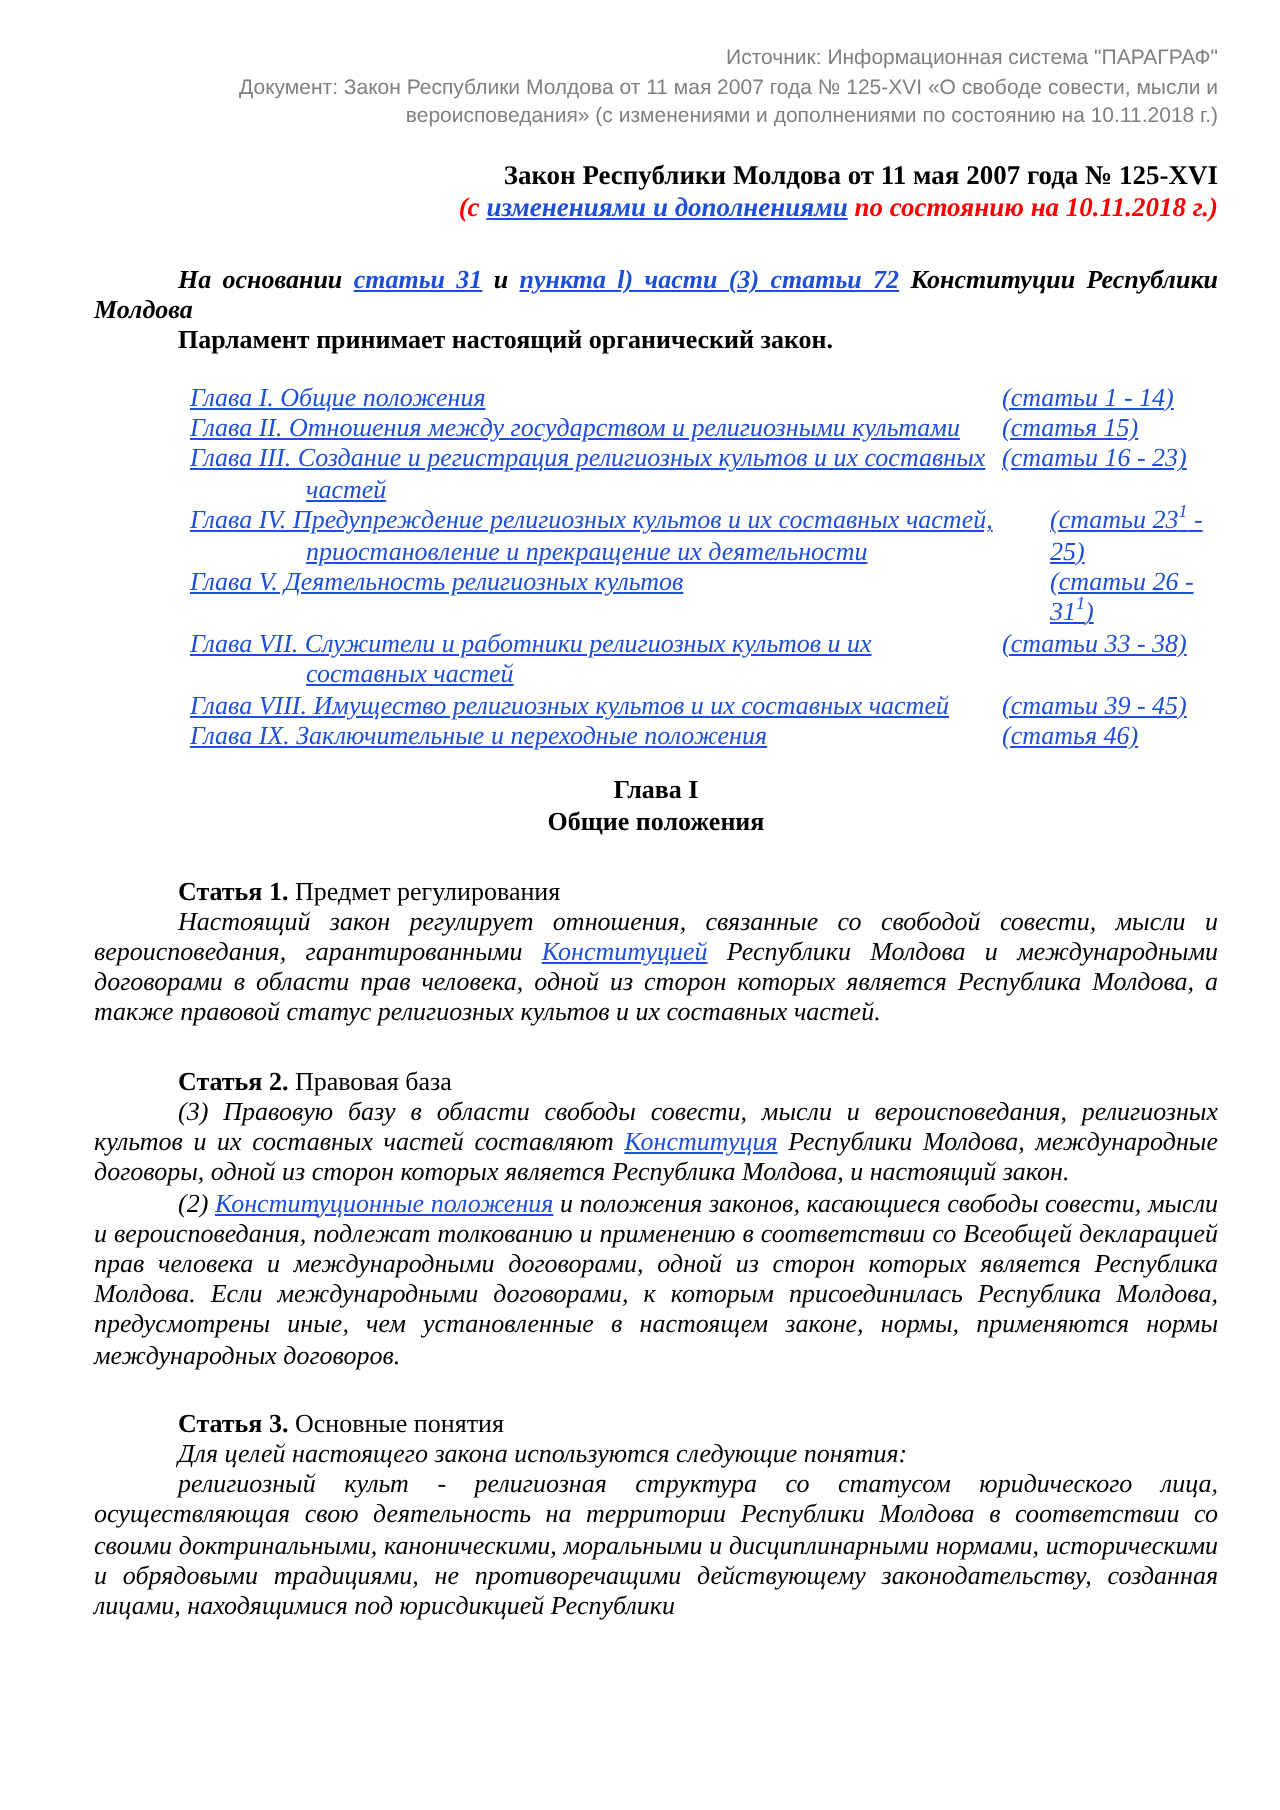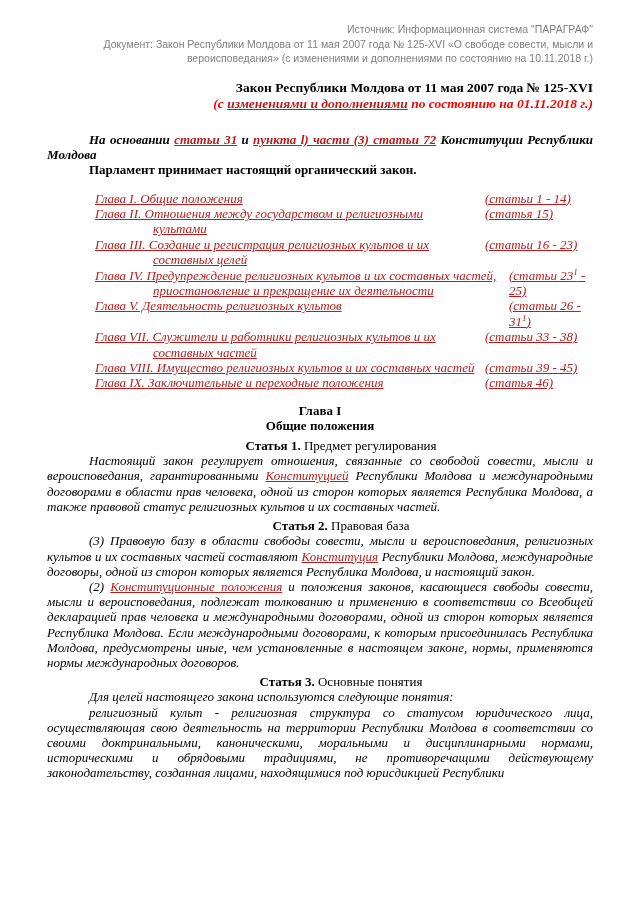--- a/index.html
+++ b/index.html
@@ -2,87 +2,87 @@
 <html><head>
 <meta charset="utf-8">
 <style>
   * { margin: 0; padding: 0; box-sizing: border-box; }
   html, body { background: #ffffff; }
   body {
     width: 640px; height: 905px; overflow: hidden;
     font-family: "Liberation Serif", serif;
     font-size: 13px; color: #000000;
   }
-  .page { width: 640px; height: 811px; padding: 22px 47px 0 47px; }
+  .page { width: 640px; height: 811px; padding: 22px 31px 0 47px; }
 
   
   .doc-header {
     font-family: "Liberation Sans", sans-serif;
     color: #7f7f7f; font-size: 10.5px; line-height: 14px;
   }
   .source-line { text-align: right; }
   .doc-line { text-align: right; margin-top: 1px; }
 
   
   .title-block { text-align: right; margin-top: 15px; line-height: 16px; }
   .title-line { font-weight: bold; font-size: 13.5px; }
   .amendments { color: #ff0000; font-style: italic; font-weight: bold; font-size: 13.5px; }
 
-  a { color: #b91c1c; text-decoration: underline; cursor: pointer; }
+  a { color: #1d4ed8; text-decoration: underline; cursor: pointer; }
   .amendments a { font-style: italic; }
 
   
   .par { text-indent: 42px; line-height: 15.2px; }
   .just { text-align: justify; font-style: italic; }
   .bold { font-weight: bold; }
   .preamble { margin-top: 20px; }
 
   
   .toc { margin: 13px 0 0 48px; font-style: italic; line-height: 15.4px; }
   .toc-row { display: flex; align-items: flex-start; }
   .toc-title { flex: 1 1 auto; padding-left: 58px; text-indent: -58px; padding-right: 6px; }
   .toc-art { flex: 0 0 auto; width: 108px; }
   .toc-art.narrow { width: 84px; }
   sup { font-size: 9px; line-height: 0; }
 
   .chapter-heading { text-align: center; font-weight: bold; margin-top: 12px; line-height: 15.6px; }
-  .art-heading { margin-top: 4px; line-height: 15.2px; text-indent: 42px; text-align: center; }
+  .art-heading { margin-top: 19px; line-height: 15.2px; text-indent: 42px; }
   .art-heading .label { font-weight: bold; }
 </style>
 </head>
 <body>
 
 <div class="page">
 
   <div class="doc-header">
     <div class="source-line">Источник: Информационная система "ПАРАГРАФ"</div>
     <div class="doc-line">Документ: Закон Республики Молдова от 11 мая 2007 года № 125-XVI «О свободе совести, мысли и вероисповедания» (с изменениями и дополнениями по состоянию на 10.11.2018 г.)</div>
   </div>
 
   <div class="title-block">
     <div class="title-line">Закон Республики Молдова от 11 мая 2007 года № 125-XVI</div>
-    <div class="amendments"><span>(с </span><a>изменениями и дополнениями</a><span> по состоянию на 01.11.2018 г.)</span></div>
+    <div class="amendments"><span>(с </span><a>изменениями и дополнениями</a><span> по состоянию на 10.11.2018 г.)</span></div>
   </div>
 
   <div class="preamble">
     <p class="par just bold"><span>На основании </span><a>статьи 31</a><span> и </span><a>пункта l) части (3) статьи 72</a><span> Конституции Республики Молдова</span></p>
     <p class="par bold">Парламент принимает настоящий органический закон.</p>
   </div>
 
   <div class="toc">
     <div class="toc-row">
       <a class="toc-title">Глава I. Общие положения</a>
       <a class="toc-art"><span>(статьи 1 - 14)</span><sup></sup><span></span></a>
     </div>
     <div class="toc-row">
       <a class="toc-title">Глава II. Отношения между государством и религиозными культами</a>
       <a class="toc-art"><span>(статья 15)</span><sup></sup><span></span></a>
     </div>
     <div class="toc-row">
-      <a class="toc-title">Глава III. Создание и регистрация религиозных культов и их составных целей</a>
+      <a class="toc-title">Глава III. Создание и регистрация религиозных культов и их составных частей</a>
       <a class="toc-art"><span>(статьи 16 - 23)</span><sup></sup><span></span></a>
     </div>
     <div class="toc-row">
       <a class="toc-title">Глава IV. Предупреждение религиозных культов и их составных частей, приостановление и прекращение их деятельности</a>
       <a class="toc-art narrow"><span>(статьи 23</span><sup>1</sup><span> - 25)</span></a>
     </div>
     <div class="toc-row">
       <a class="toc-title">Глава V. Деятельность религиозных культов</a>
       <a class="toc-art narrow"><span>(статьи 26 - 31</span><sup>1</sup><span>)</span></a>
     </div>

